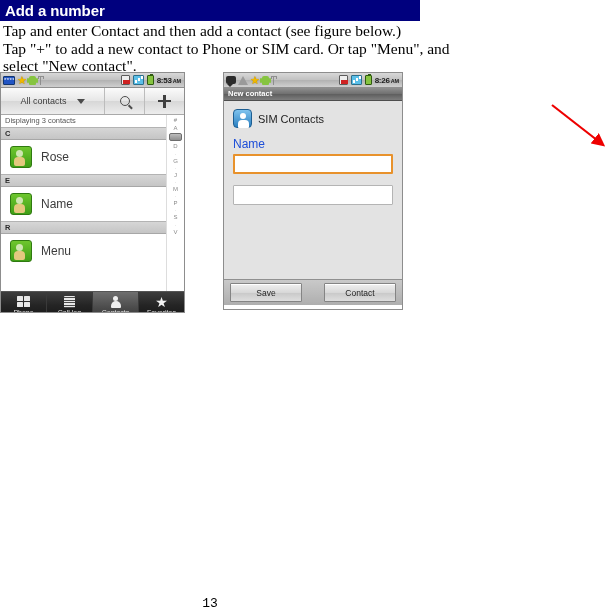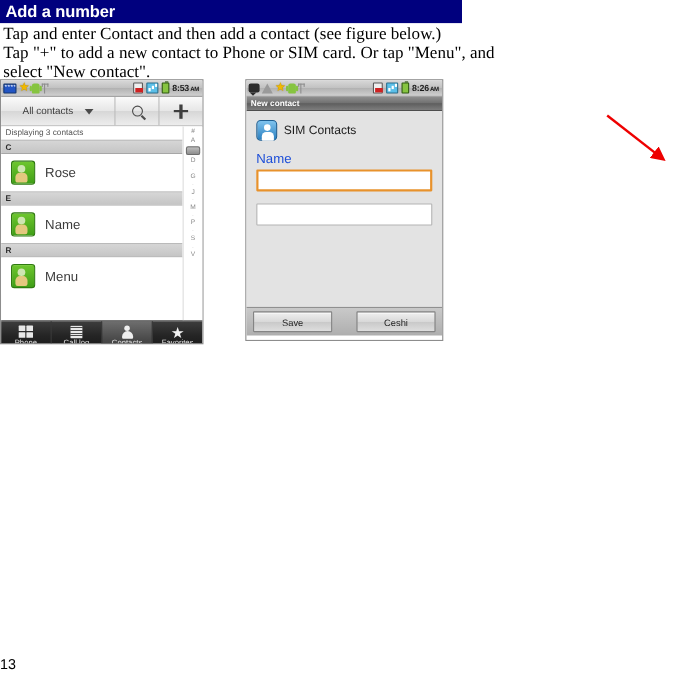--- a/index.html
+++ b/index.html
@@ -310,22 +310,22 @@
     background:linear-gradient(to bottom,#f0f0f0 0%,#d8d8d8 50%,#c8c8c8 51%,#dedede 100%);
     border:1px solid #848484;border-radius:1px;
     box-shadow:inset 0 1px 0 #ffffff;
   }
 
   
   .arrow-svg{position:absolute;left:540px;top:95px;}
 
   
   .page-num{
-    position:absolute;left:0;top:596px;width:420px;
-    font-size:13px;color:#000000;font-family:Liberation Sans, sans-serif;
+    position:absolute;left:0;top:596px;width:420px;text-align:center;
+    font-size:13px;color:#000000;font-family:Liberation Mono, monospace;
   }
 </style>
 </head>
 <body>
 
 <div class="doc-header">
   <span class="doc-header-title">Add a number</span>
 </div>
 
 <div class="doc-body">
@@ -469,21 +469,21 @@
     <div class="field-label">Name</div>
     <div class="field-input focused"></div>
 
     <div class="field-gap"></div>
 
     <div class="field-input"></div>
   </div>
 
   <div class="btnbar">
     <div class="gbtn">Save</div>
-    <div class="gbtn">Ceshi</div>
+    <div class="gbtn">Contact</div>
   </div>
 </div>
 
 <svg class="arrow-svg" width="74" height="62" viewBox="0 0 74 62">
   <defs>
     <marker id="ah" markerWidth="6" markerHeight="6" refX="4.2" refY="3" orient="auto">
       <path d="M0,0 L6,3 L0,6 Z" fill="#ee0000"></path>
     </marker>
   </defs>
   <line x1="12" y1="10" x2="62" y2="49" stroke="#ee0000" stroke-width="2.2" marker-end="url(#ah)"></line>

